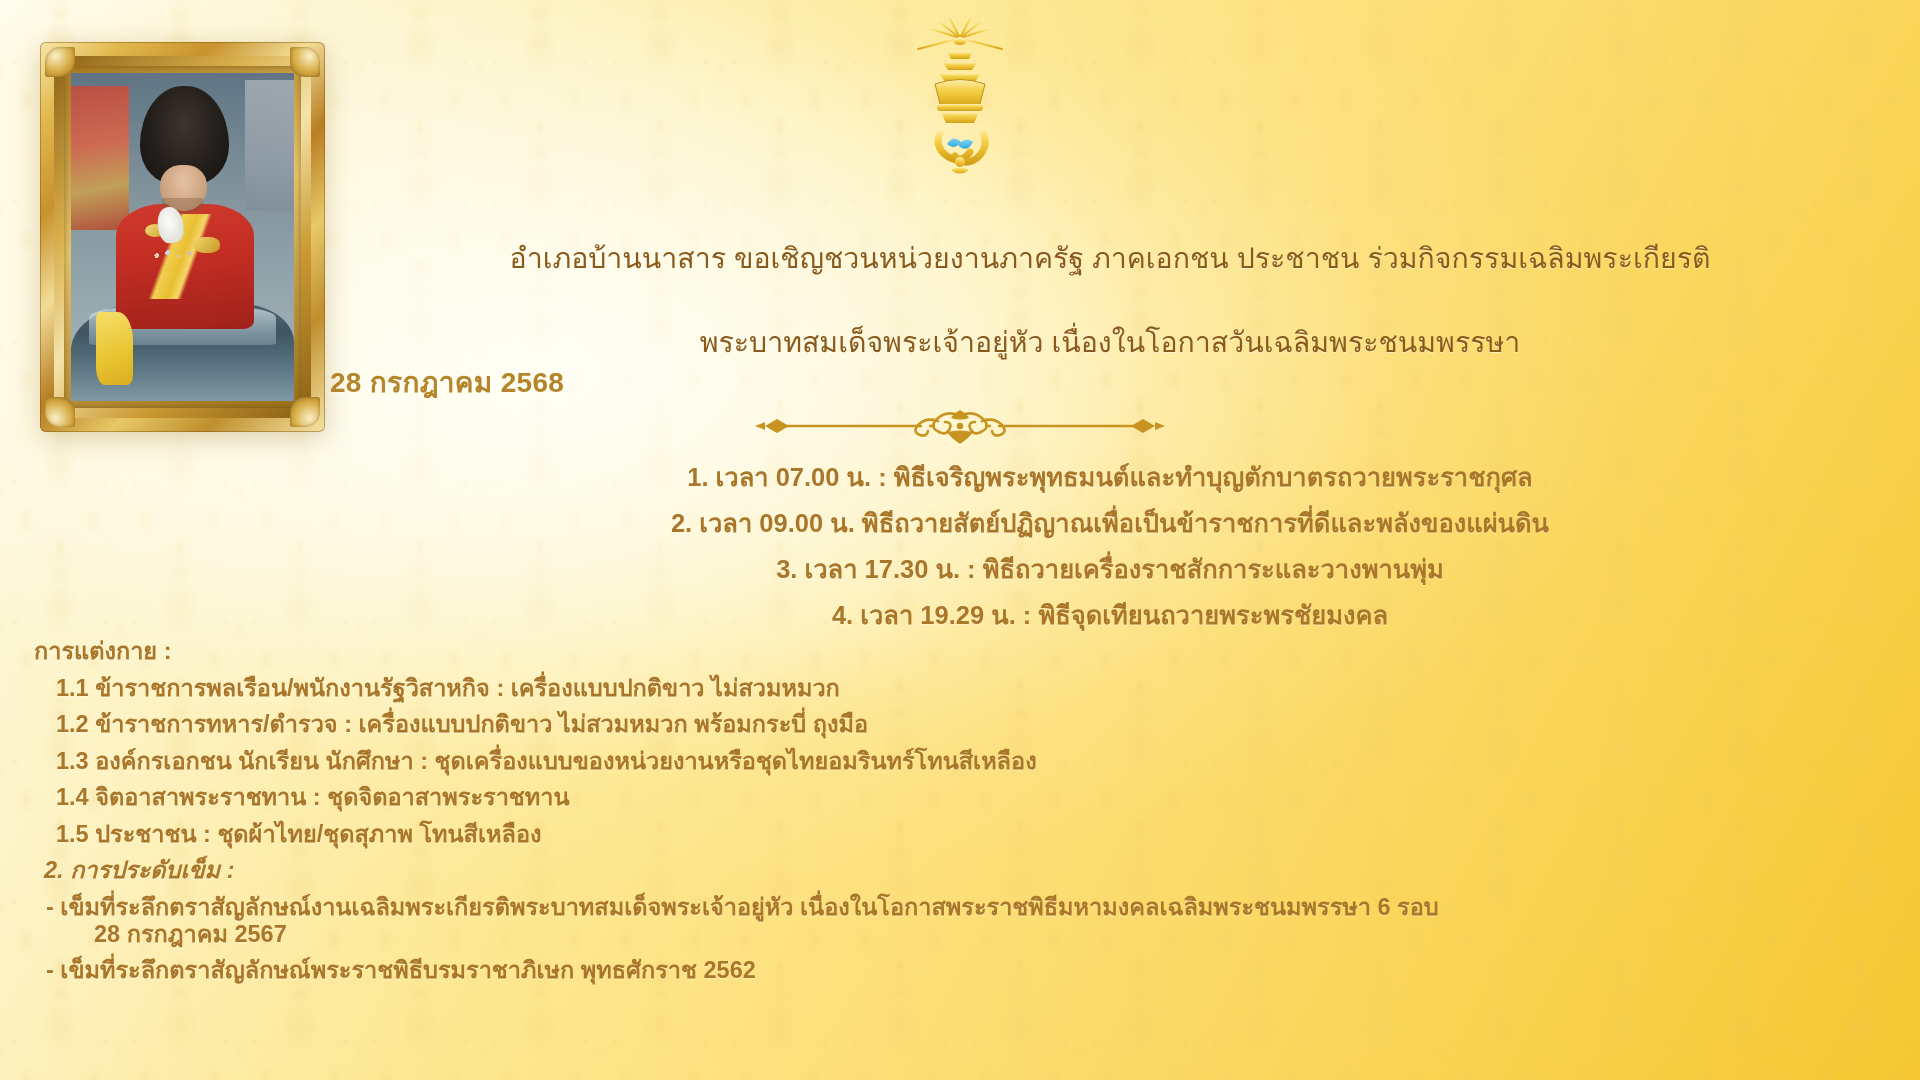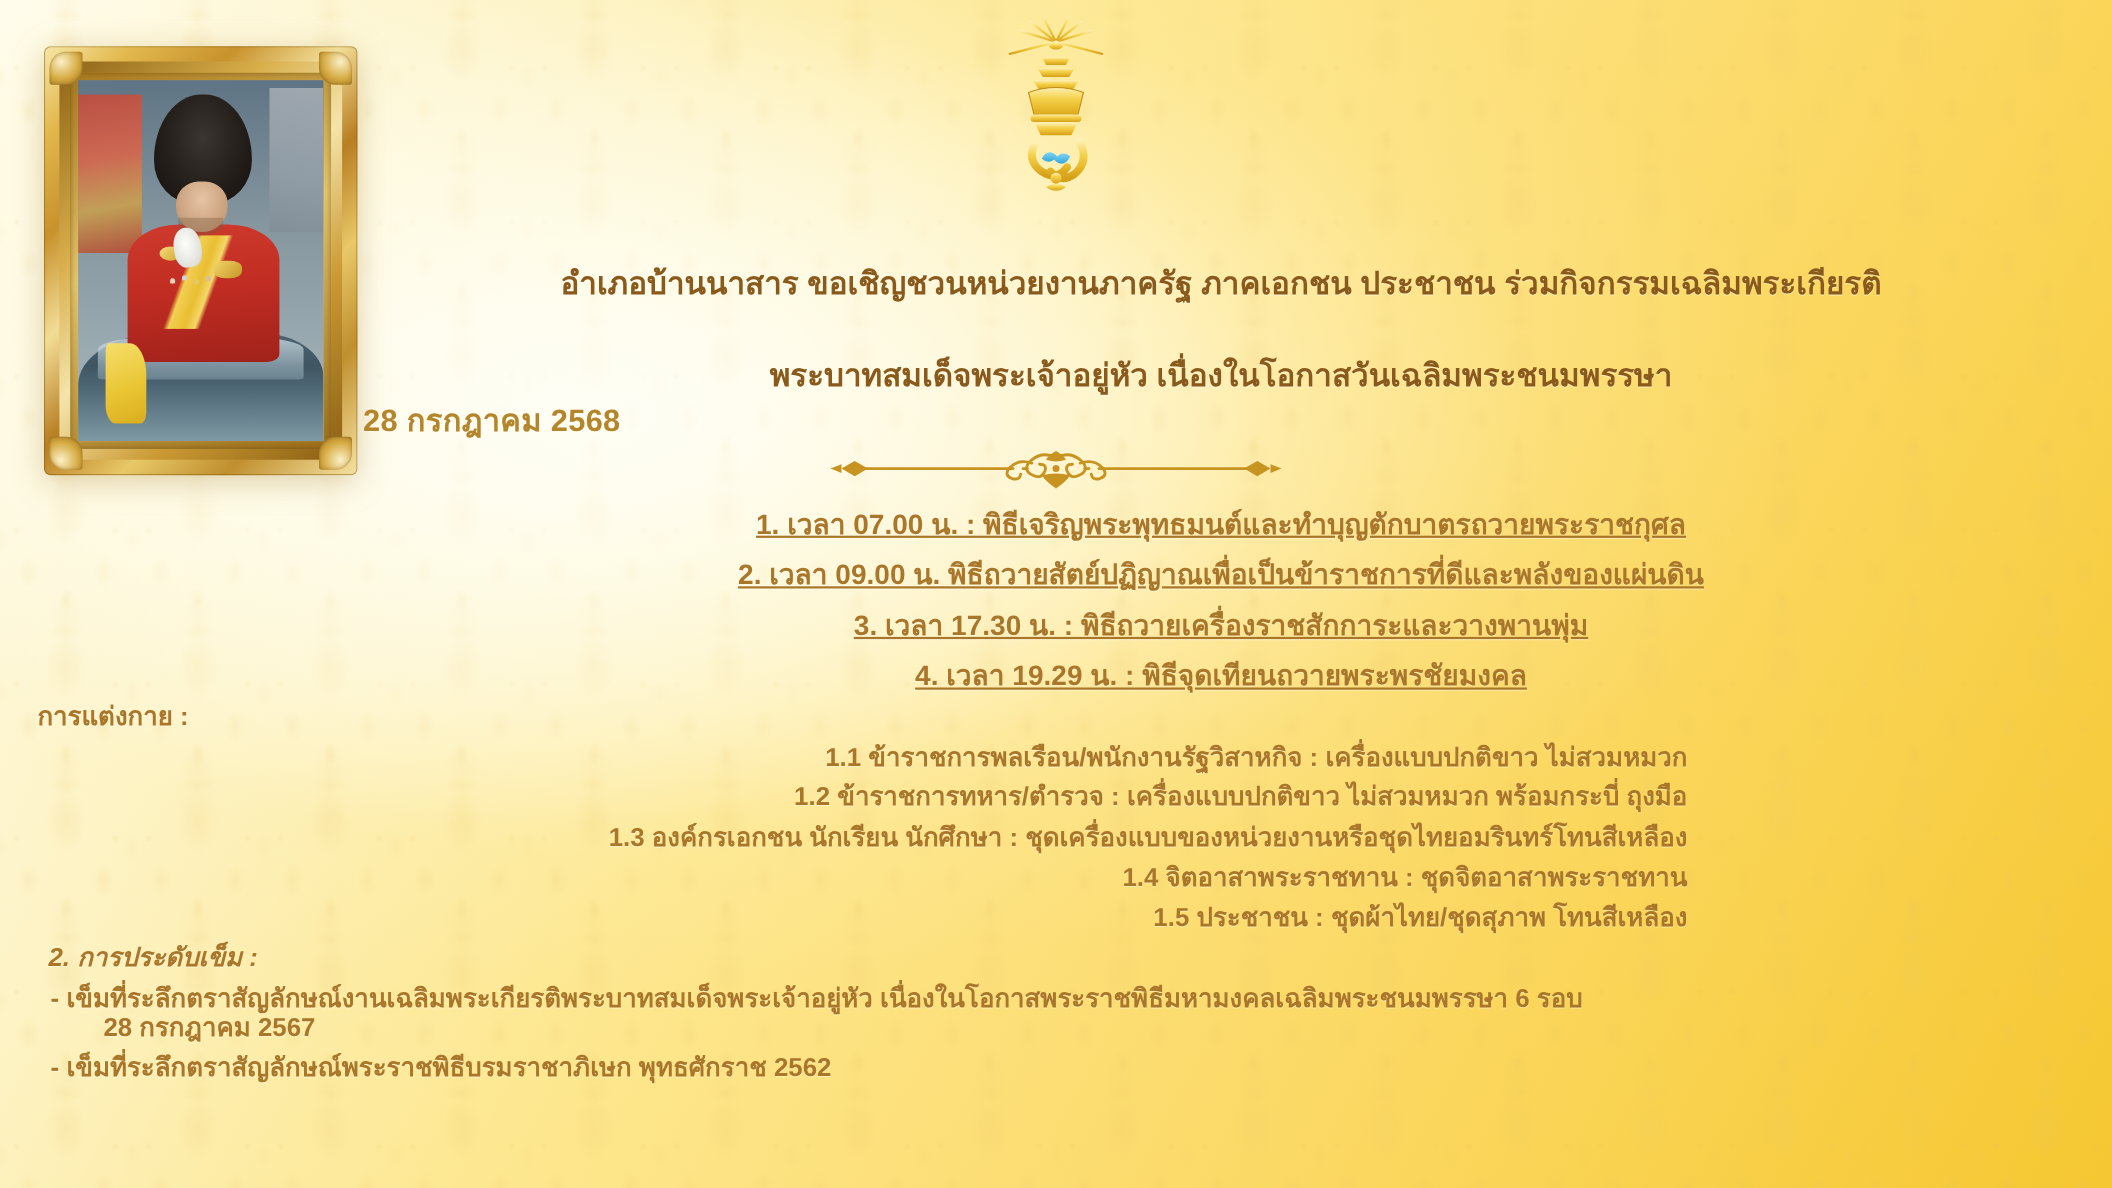--- a/index.html
+++ b/index.html
@@ -132,50 +132,50 @@
     border-radius:30% 30% 4% 4%;}
   .ph-yellowflag{position:absolute;left:11%;bottom:5%;width:17%;height:22%;
     background:linear-gradient(160deg,#f6de6a,#e9c431 60%,#d9ad20);border-radius:10% 40% 14% 24%;}
 
   
   .emblem{position:absolute;left:50%;top:8px;transform:translateX(-50%);width:150px;height:190px;}
 
   
   .headline{
     position:absolute;left:330px;top:238px;width:1560px;text-align:center;
-    color:#8a5a1c;font-size:28.5px;font-weight:bold;line-height:1.42;
+    color:#8a5a1c;font-size:28.5px;font-weight:normal;line-height:1.42;
     text-shadow:0 1px 0 rgba(255,255,240,.55);
   }
   .headline .l2{display:block;margin-top:44px;}
 
   .date{
     position:absolute;left:330px;top:360px;width:1560px;
     color:#b4852a;font-size:28px;font-weight:bold;letter-spacing:.3px;
     text-shadow:0 1px 0 rgba(255,255,240,.5);
   }
 
   .divider{
     position:absolute;left:50%;top:404px;transform:translateX(-50%);
     width:470px;height:44px;
   }
 
   .agenda{
     position:absolute;left:330px;top:455px;width:1560px;text-align:center;
     color:#a9762a;font-size:25.5px;font-weight:bold;line-height:1.80;
     text-shadow:0 1px 0 rgba(255,255,240,.45);
   }
-  .agenda div{white-space:nowrap;text-decoration:underline;}
+  .agenda div{white-space:nowrap;}
 
   .dress{
     position:absolute;left:34px;top:640px;width:1500px;
     color:#a9762a;font-size:23.5px;font-weight:bold;line-height:1.00;
     text-shadow:0 1px 0 rgba(255,255,245,.45);
   }
   .dress .hd{margin-bottom:13px;}
-  .dress .it{padding-left:22px;margin-bottom:13px;text-align:right;}
+  .dress .it{padding-left:22px;margin-bottom:13px;}
   .dress .it2{padding-left:10px;margin-bottom:13px;font-style:italic;}
   .dress .sub{padding-left:12px;margin-bottom:4px;}
   .dress .cont{padding-left:60px;margin-bottom:12px;}
 </style>
 </head>
 <body>
 
 <div class="texture"></div>
 <div class="texture2"></div>
 <div class="wash"></div>

